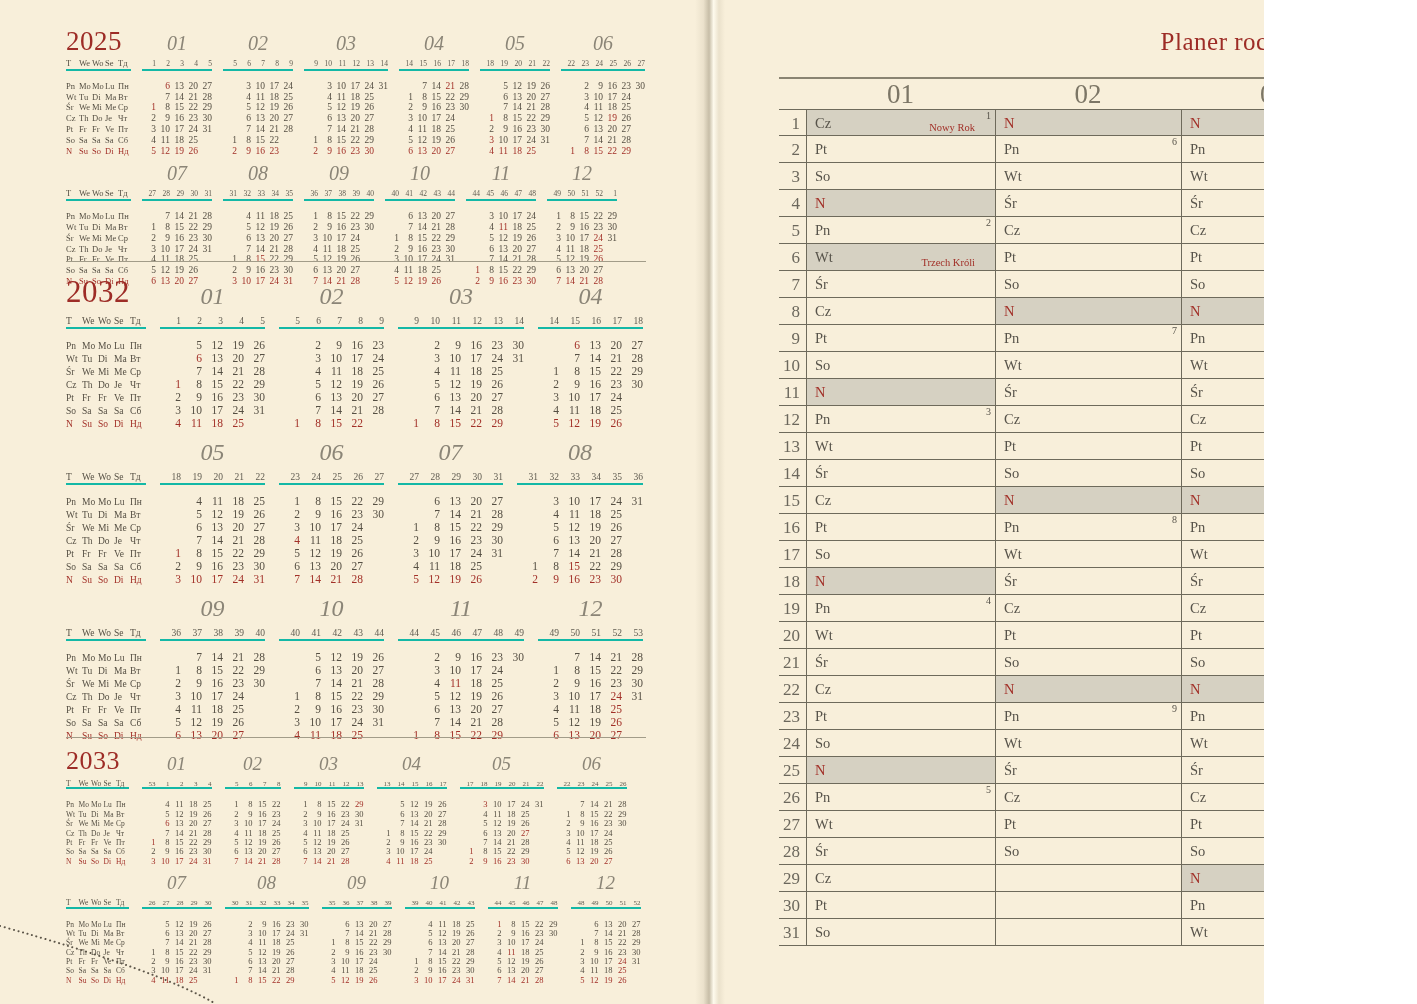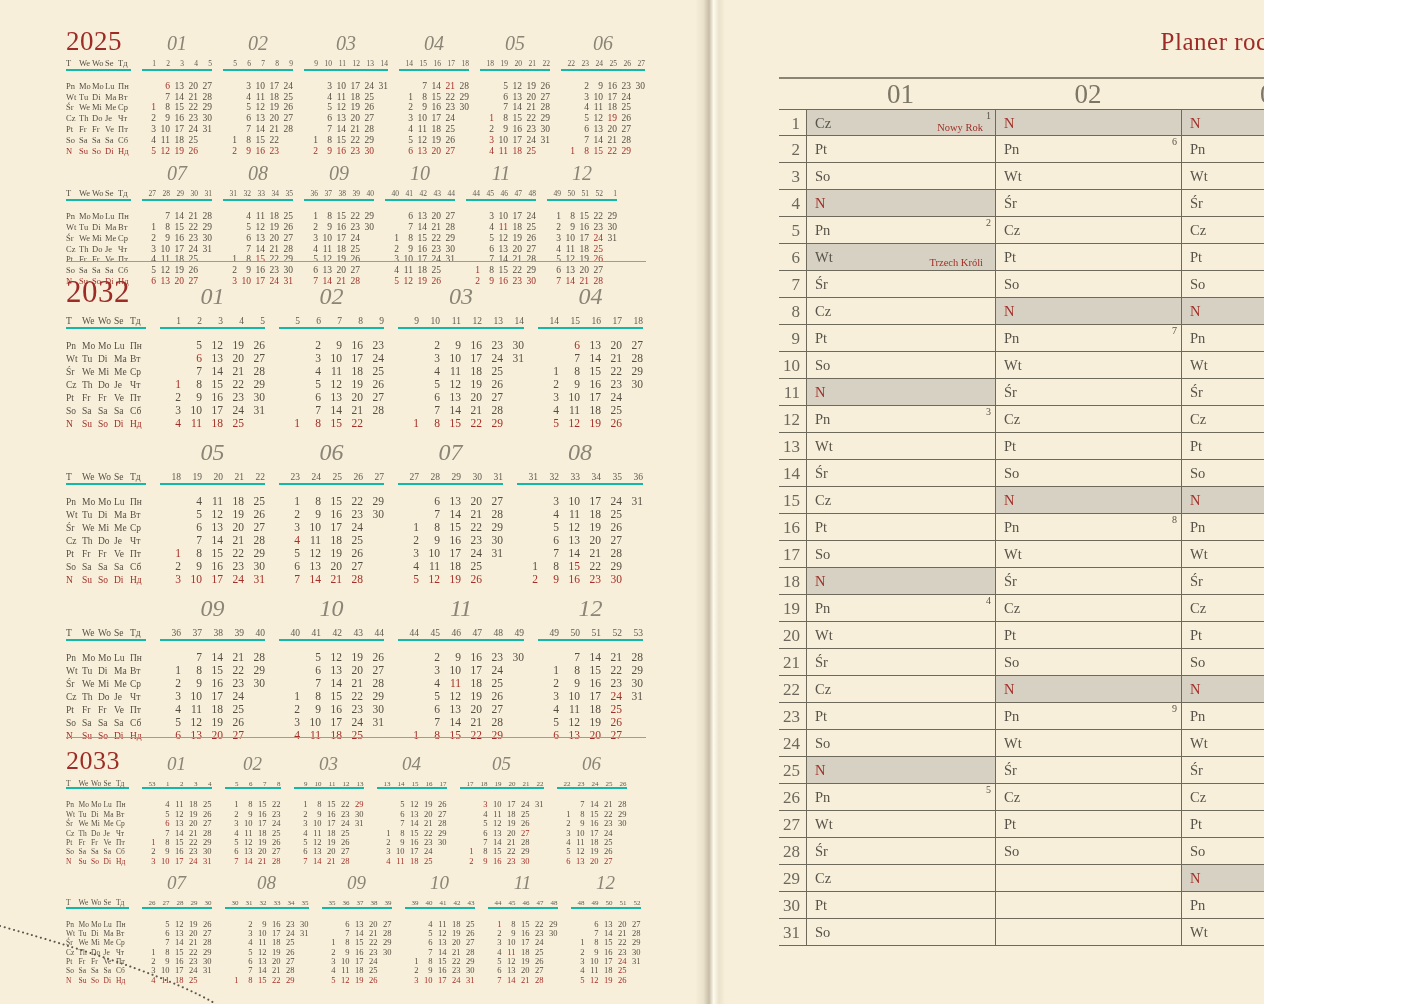--- a/index.html
+++ b/index.html
@@ -51,21 +51,21 @@
            grid-template-columns:27px 189px 186px 185px;grid-auto-rows:27px;}
   .p-num{border-bottom:1px solid #6e6a5b;font-size:17px;color:#6b675c;text-align:right;
          padding-right:6px;line-height:27px;}
   .p-cell{position:relative;border-bottom:1px solid #6e6a5b;border-left:1px solid #6e6a5b;
           padding-left:8px;line-height:26px;}
   .p-top{border-top:1px solid #6e6a5b;}
   .p-cell.shaded{background:#d6d1c2;}
   .p-dow{font-size:14.5px;color:#57534a;}
   .p-dow.red{color:#a23028;}
   .p-week{position:absolute;top:1px;right:4px;font-size:10px;line-height:10px;color:#57534a;}
-  .p-hol{position:absolute;bottom:2px;right:12px;font-size:10.5px;line-height:11px;color:#a23028;}
+  .p-hol{position:absolute;bottom:2px;right:20px;font-size:10.5px;line-height:11px;color:#a23028;}
 
   
   #corner-arcs{position:absolute;left:0;top:0;pointer-events:none;}
 </style>
 </head>
 <body>
 
 <div id="spread">
 
   <div id="left-page">

